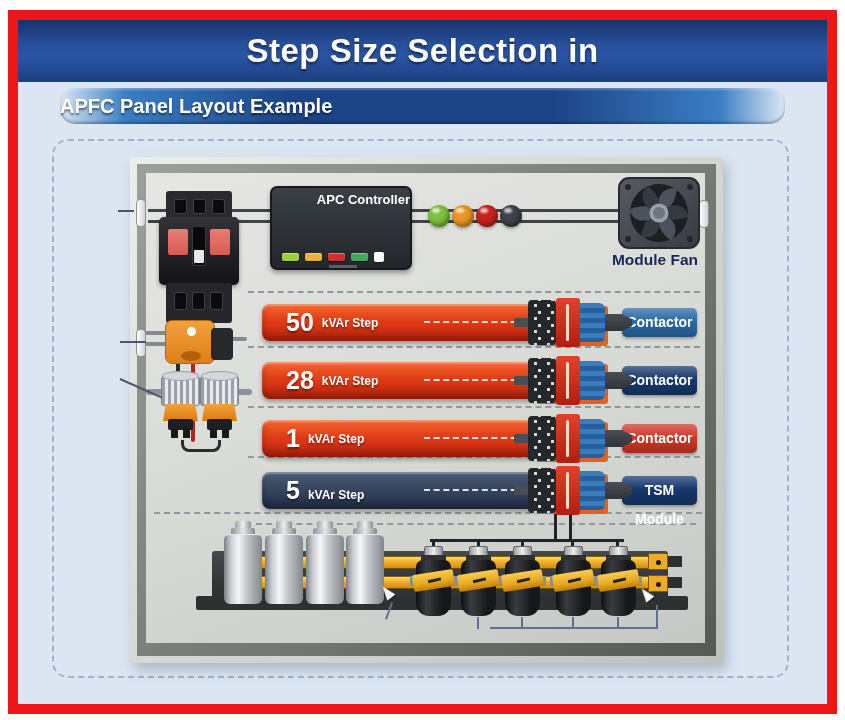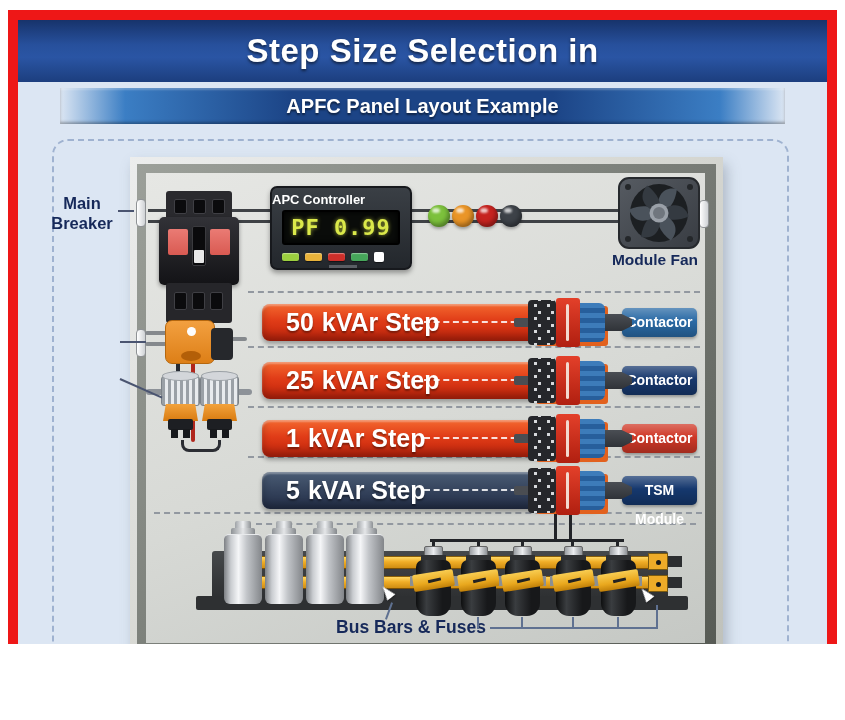--- a/index.html
+++ b/index.html
@@ -1,31 +1,31 @@
 <!DOCTYPE html>
 <html><head>
 <meta charset="utf-8">
 <style>
   html,body{margin:0;padding:0;background:#fff;}
-  .stage{position:relative;width:845px;height:644px;background:#ffffff;overflow:hidden;
+  .stage{position:relative;width:845px;height:720px;background:#ffffff;overflow:hidden;
          font-family:"Liberation Sans",sans-serif;}
   .stage *{box-sizing:border-box;position:absolute;}
 
   
   .red-frame{left:8px;top:10px;width:829px;height:704px;border:10px solid #ee1717;background:#dce6f3;}
   .banner{left:18px;top:20px;width:809px;height:62px;
     background:linear-gradient(180deg,#17336b 0%,#27509c 40%,#2a55a4 60%,#1c3e7e 100%);
     display:flex;align-items:center;justify-content:center;}
   .banner .t{position:static;font-size:33px;font-weight:bold;color:#fff;
     text-shadow:0 2px 3px rgba(0,0,0,.55);letter-spacing:.5px;}
   .banner .t-gold{color:#ecb94f;margin-left:10px;}
-  .subtitle{left:60px;top:88px;width:725px;height:36px;border-radius:0;
+  .subtitle{left:60px;top:88px;width:725px;height:36px;border-radius:15px;
     background:linear-gradient(90deg,rgba(59,126,196,0) 0%,#3b7ec4 9%,#1c4486 32%,#1c4486 68%,#3b7ec4 91%,rgba(59,126,196,0) 100%);
     box-shadow:inset 0 2px 2px rgba(255,255,255,.25), inset 0 -2px 3px rgba(0,0,0,.3);
-    display:flex;align-items:center;justify-content:center;}
+    display:flex;align-items:center;}
   .subtitle span{position:static;color:#fff;font-weight:bold;font-size:20px;
     text-shadow:0 2px 2px rgba(0,0,0,.5);}
   .dashed-outline{left:52px;top:139px;width:737px;height:539px;border:2px dashed #9fb2d0;border-radius:16px;}
 
   
   .enclosure{left:130px;top:157px;width:593px;height:506px;
     background:linear-gradient(135deg,#eceded 0%,#d8d9d4 45%,#bfc1bb 100%);
     box-shadow:4px 7px 12px rgba(90,100,115,.35);}
   .enc-bevel{left:7px;top:7px;right:7px;bottom:7px;
     background:linear-gradient(315deg,#565a54 0%,#7d817b 55%,#9ca09a 100%);}
@@ -72,21 +72,21 @@
     background:linear-gradient(180deg,#f2a23c,#d97b10);
     clip-path:polygon(8% 0,92% 0,100% 100%,0 100%);}
   .sn-base{left:7px;top:48px;width:25px;height:11px;background:#1d1f23;border-radius:2px;}
   .sn-leg{width:7px;height:9px;top:58px;background:#17191c;}
   .sn-link{left:181px;top:440px;width:40px;height:12px;border:3px solid #2b2d33;border-top:none;
     border-radius:0 0 8px 8px;z-index:4;background:transparent;}
 
   
   .controller{left:270px;top:186px;width:142px;height:84px;border-radius:7px;border:2px solid #17191d;
     background:linear-gradient(180deg,#3a3f45,#23272c);box-shadow:0 3px 5px rgba(0,0,0,.35);z-index:5;}
-  .ctrl-title{left:0;top:4px;width:100%;text-align:left;color:#fff;font-size:13px;font-weight:bold;}
+  .ctrl-title{left:0;top:4px;width:100%;text-align:right;color:#fff;font-size:13px;font-weight:bold;}
   .lcd{left:10px;top:22px;width:118px;height:35px;background:#0a0c0a;border:2px solid #000;border-radius:3px;
     display:flex;align-items:center;justify-content:center;box-shadow:inset 0 0 6px #000;}
   .lcd span{position:static;font-family:"DejaVu Sans Mono",monospace;font-weight:bold;font-size:22px;
     color:#dbe94a;text-shadow:0 0 4px rgba(219,233,74,.7);letter-spacing:1px;}
   .ctrl-leds{left:10px;top:64px;width:122px;height:10px;display:flex;gap:6px;align-items:center;}
   .led{position:static;width:17px;height:8px;border-radius:2px;box-shadow:inset 0 1px 1px rgba(255,255,255,.4),0 1px 1px rgba(0,0,0,.5);}
   .led.sq{width:10px;height:10px;}
   .ctrl-logo{left:57px;top:77px;width:28px;height:3px;background:#5a5e64;}
 
   
@@ -100,21 +100,21 @@
 
   
   .step-row{left:262px;width:436px;height:37px;z-index:5;}
   .step-bar{left:0;top:0;width:338px;height:37px;border-radius:8px;display:flex;align-items:baseline;
     padding-left:24px;color:#fff;
     box-shadow:0 3px 4px rgba(0,0,0,.3),inset 0 2px 2px rgba(255,255,255,.35),inset 0 -5px 8px rgba(0,0,0,.28);}
   .bar-red{background:linear-gradient(180deg,#f4682f 0%,#e03c17 45%,#bf230c 100%);align-items:center;}
   .bar-navy{background:linear-gradient(180deg,#4a5c74 0%,#33415a 55%,#25304a 100%);}
   .step-value{position:static;font-size:25px;font-weight:bold;line-height:37px;margin-right:8px;
     text-shadow:0 2px 2px rgba(0,0,0,.4);}
-  .step-unit{position:static;font-size:25px;font-weight:bold;text-shadow:0 2px 2px rgba(0,0,0,.4);}
+  .step-unit{position:static;font-size:12px;font-weight:bold;text-shadow:0 2px 2px rgba(0,0,0,.4);}
   .bar-dash{left:162px;width:112px;top:17px;border-top:2px dashed rgba(255,255,255,.85);}
   .pad{left:274px;top:2px;width:72px;height:40px;background:#e2611e;border-radius:3px;z-index:1;}
   .c-stub{left:252px;top:14px;width:18px;height:9px;background:#4a4d52;border-radius:2px;z-index:2;}
   .c-black{left:266px;top:-4px;width:28px;height:45px;background:#26272b;border-radius:4px;z-index:3;
     background-image:radial-gradient(#d8dadd 1.4px,transparent 2px),radial-gradient(#d8dadd 1.4px,transparent 2px);
     background-size:13px 13px;background-position:5px 6px,14px 12px;}
   .c-red{left:294px;top:-6px;width:24px;height:49px;border-radius:3px;z-index:4;
     background:linear-gradient(180deg,#e3402a,#b01f10);}
   .c-red::after{content:"";position:absolute;left:10px;top:6px;bottom:6px;width:3px;border-radius:2px;background:#f3d9ce;}
   .c-blue{left:318px;top:-1px;width:25px;height:39px;border-radius:0 6px 6px 0;z-index:4;
@@ -179,24 +179,20 @@
     <div class="enc-bevel"></div>
     <div class="enc-face"></div>
   </div>
   <div class="hinge" style="left:136px;top:199px"></div>
   <div class="hinge" style="left:136px;top:329px"></div>
   <div class="hinge" style="left:699px;top:200px"></div>
 
   <div class="busline" style="left:148px;top:209px;width:558px"></div>
   <div class="busline" style="left:148px;top:220px;width:558px"></div>
 
-  <div class="lbl" style="left:44px;top:193px;width:76px;font-size:16.5px;line-height:20px">
-    <span style="position:static">Main</span><br>
-    <span style="position:static">Breaker</span>
-  </div>
   <div class="pointer" style="left:118px;top:210px;width:16px;height:2px"></div>
 
   <div class="breaker">
     <div class="bk-top">
       <div class="bk-hole" style="left:8px;top:8px"></div>
       <div class="bk-hole" style="left:27px;top:8px"></div>
       <div class="bk-hole" style="left:46px;top:8px"></div>
     </div>
     <div class="bk-body">
       <div class="bk-red" style="left:9px"></div>
@@ -240,23 +236,20 @@
     <div class="sn-leg" style="left:10px"></div>
     <div class="sn-leg" style="left:22px"></div>
   </div>
   <div class="sn-link"></div>
 
   <div class="pointer" style="left:120px;top:341px;width:26px;height:2px"></div>
   <div class="pointer" style="left:120px;top:378px;width:46px;height:2px;transform:rotate(24deg);transform-origin:left center"></div>
 
   <div class="controller">
     <div class="ctrl-title">APC Controller</div>
-    <div class="lcd">
-      <span>PF 0.99</span>
-    </div>
     <div class="ctrl-leds">
       <span class="led" style="background-color: rgb(156, 207, 63);"></span>
       <span class="led" style="background-color: rgb(232, 178, 58);"></span>
       <span class="led" style="background-color: rgb(205, 47, 42);"></span>
       <span class="led" style="background-color: rgb(70, 166, 90);"></span>
       <span class="led sq" style="background-color: rgb(255, 255, 255);"></span>
     </div>
     <div class="ctrl-logo"></div>
   </div>
 
@@ -311,21 +304,21 @@
     <i class="c-stub"></i>
     <i class="c-black"></i>
     <i class="c-red"></i>
     <i class="c-blue"></i>
     <i class="c-plug"></i>
     <div class="tag" style="background-color: rgb(42, 106, 165);">Contactor</div>
   </div>
 
   <div class="step-row" style="top:362px">
     <div class="step-bar bar-red">
-      <span class="step-value">25</span>
+      <span class="step-value">28</span>
       <span class="step-unit">kVAr Step</span>
     </div>
     <i class="bar-dash"></i>
     <div class="pad"></div>
     <i class="c-stub"></i>
     <i class="c-black"></i>
     <i class="c-red"></i>
     <i class="c-blue"></i>
     <i class="c-plug"></i>
     <div class="tag" style="background-color: rgb(23, 56, 109);">Contactor</div>
@@ -437,21 +430,20 @@
     <div class="fz-tab" style="left:36px"></div>
     <div class="fz-cap"></div>
     <div class="fz-neck"></div>
     <div class="fz-body"></div>
     <div class="fz-band"></div>
   </div>
 
   <div class="warrow" style="left:382px;top:585px"></div>
   <div class="warrow" style="left:641px;top:587px"></div>
 
-  <div class="lbl" style="left:336px;top:617px;width:150px;font-size:17.5px">Bus Bars &amp; Fuses</div>
   <div class="busptr" style="left:388px;top:602px;width:2px;height:18px;transform:rotate(20deg)"></div>
   <div class="busptr" style="left:490px;top:627px;width:168px;height:2px"></div>
   <div class="busptr" style="left:477px;top:617px;width:2px;height:12px"></div>
   <div class="busptr" style="left:521px;top:617px;width:2px;height:12px"></div>
   <div class="busptr" style="left:572px;top:617px;width:2px;height:12px"></div>
   <div class="busptr" style="left:617px;top:617px;width:2px;height:12px"></div>
   <div class="busptr" style="left:656px;top:605px;width:2px;height:24px"></div>
 
 </div>
 

